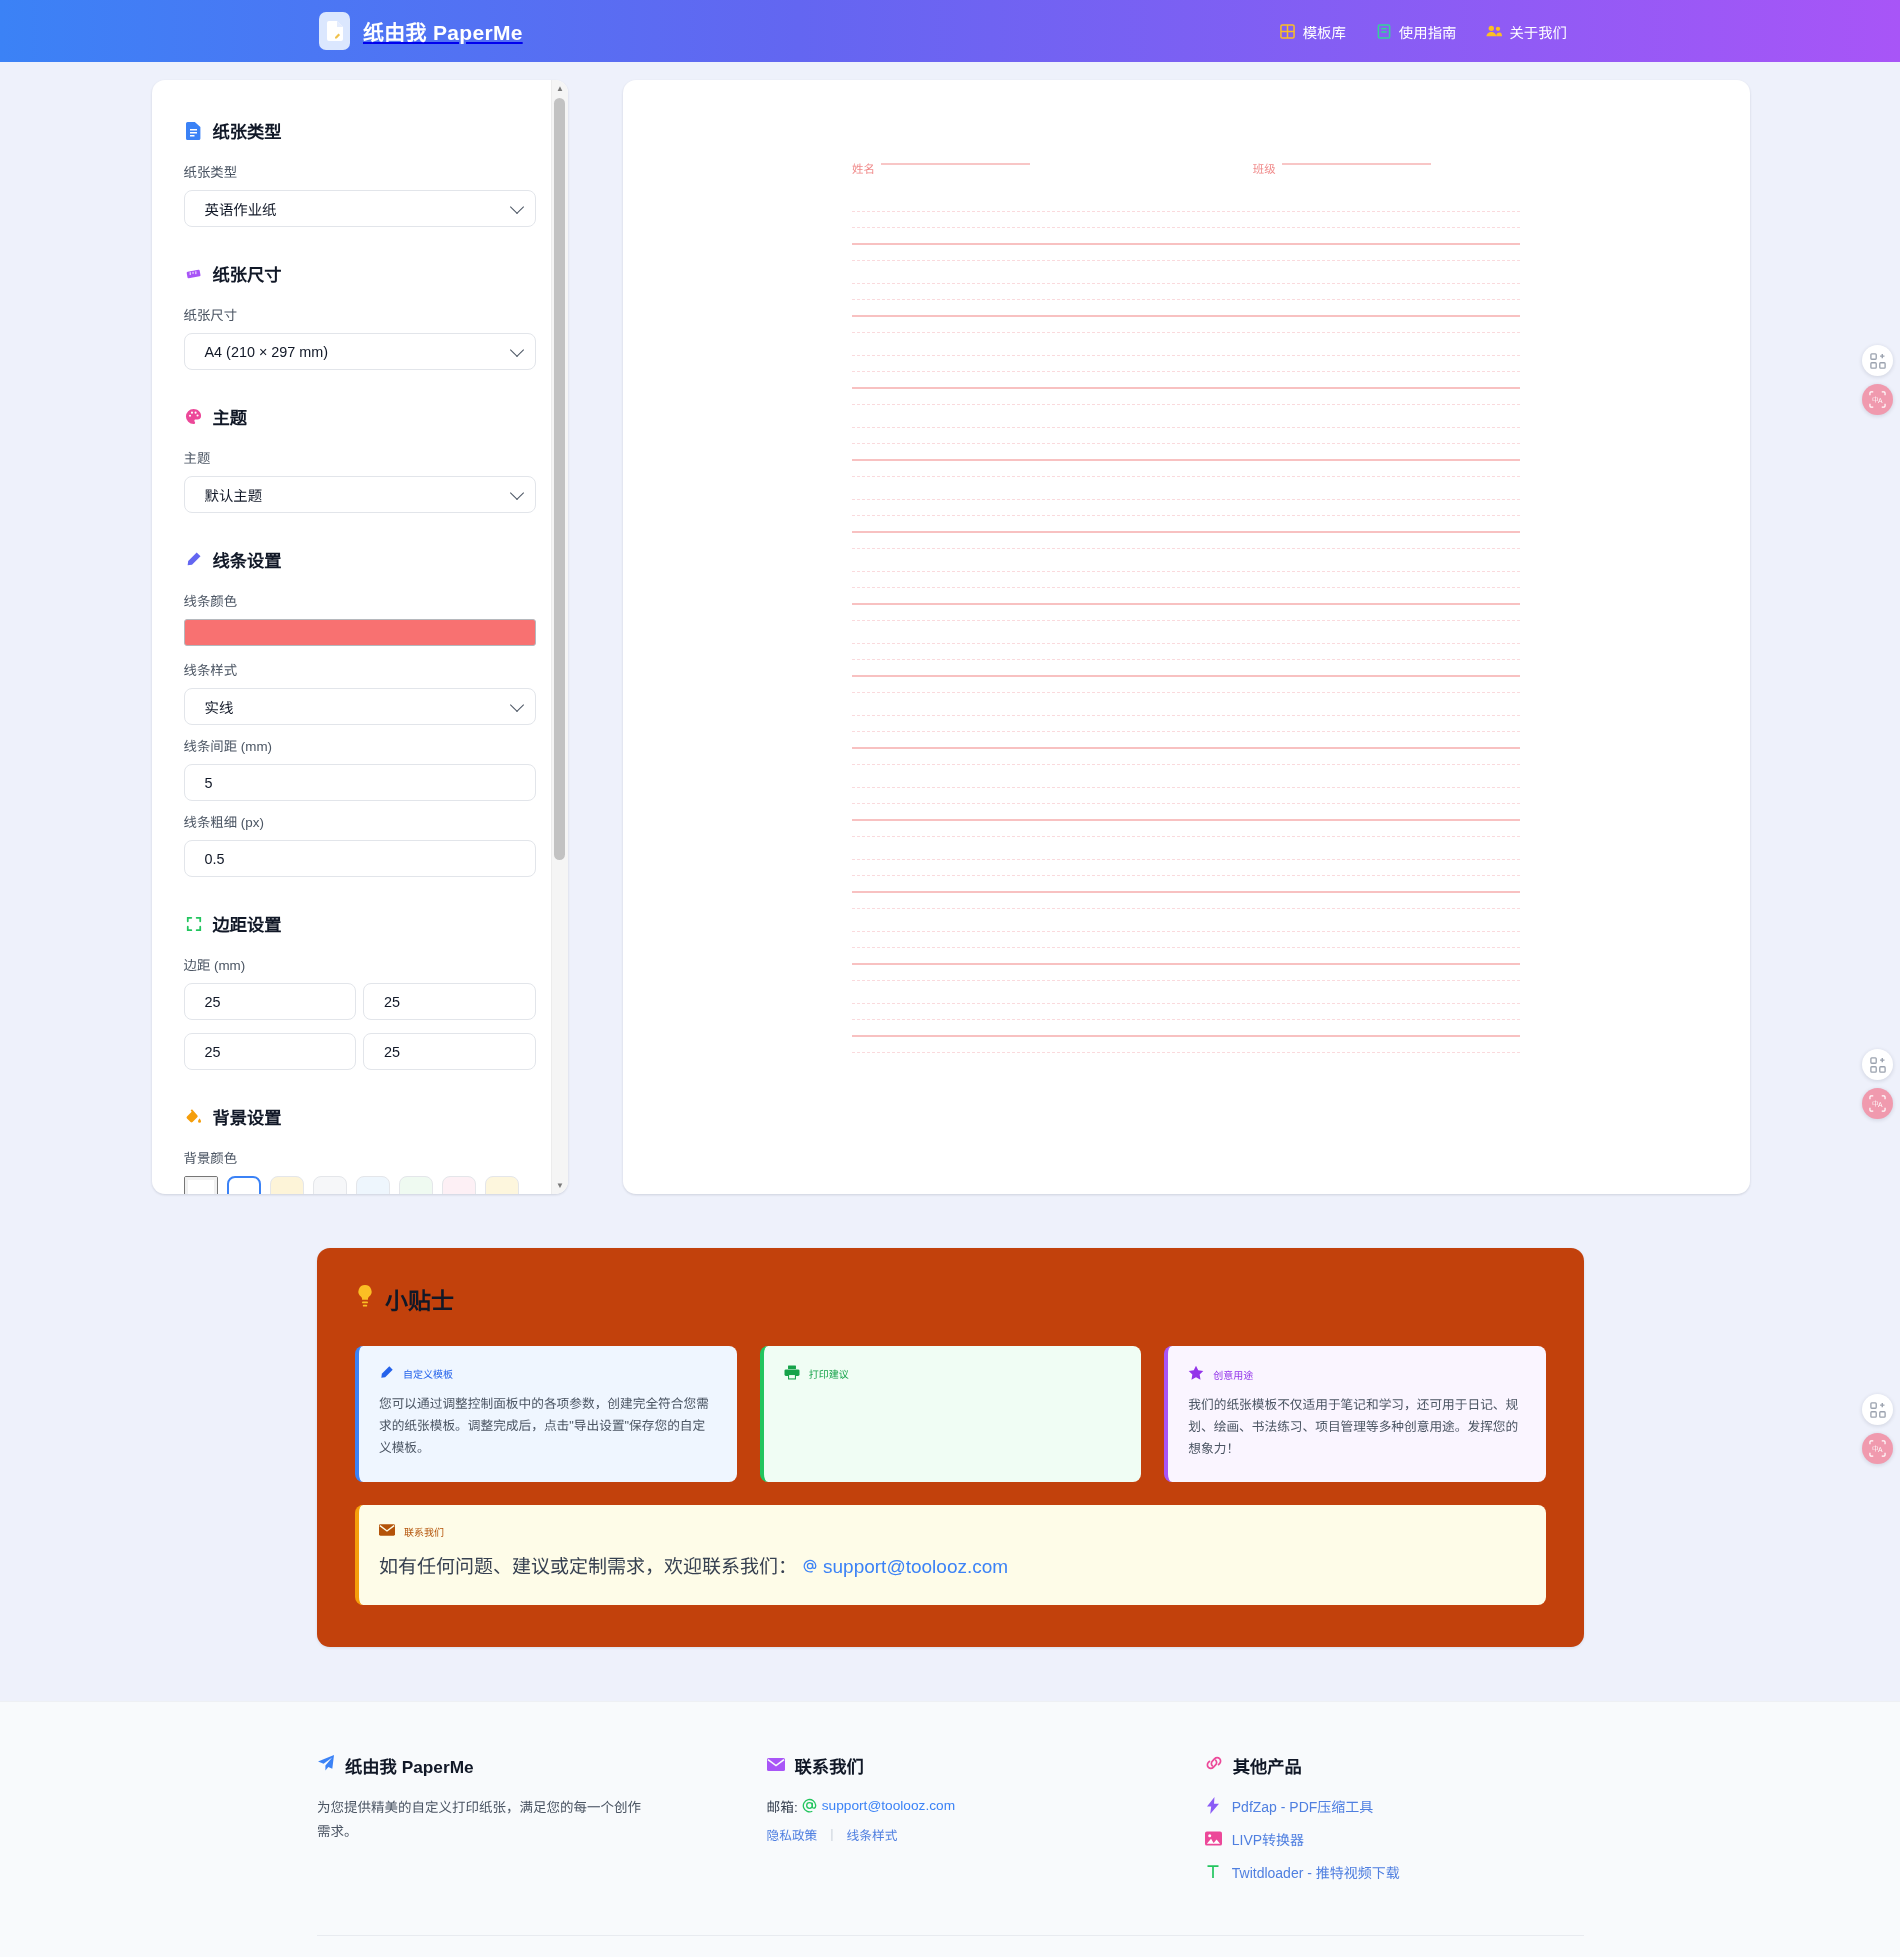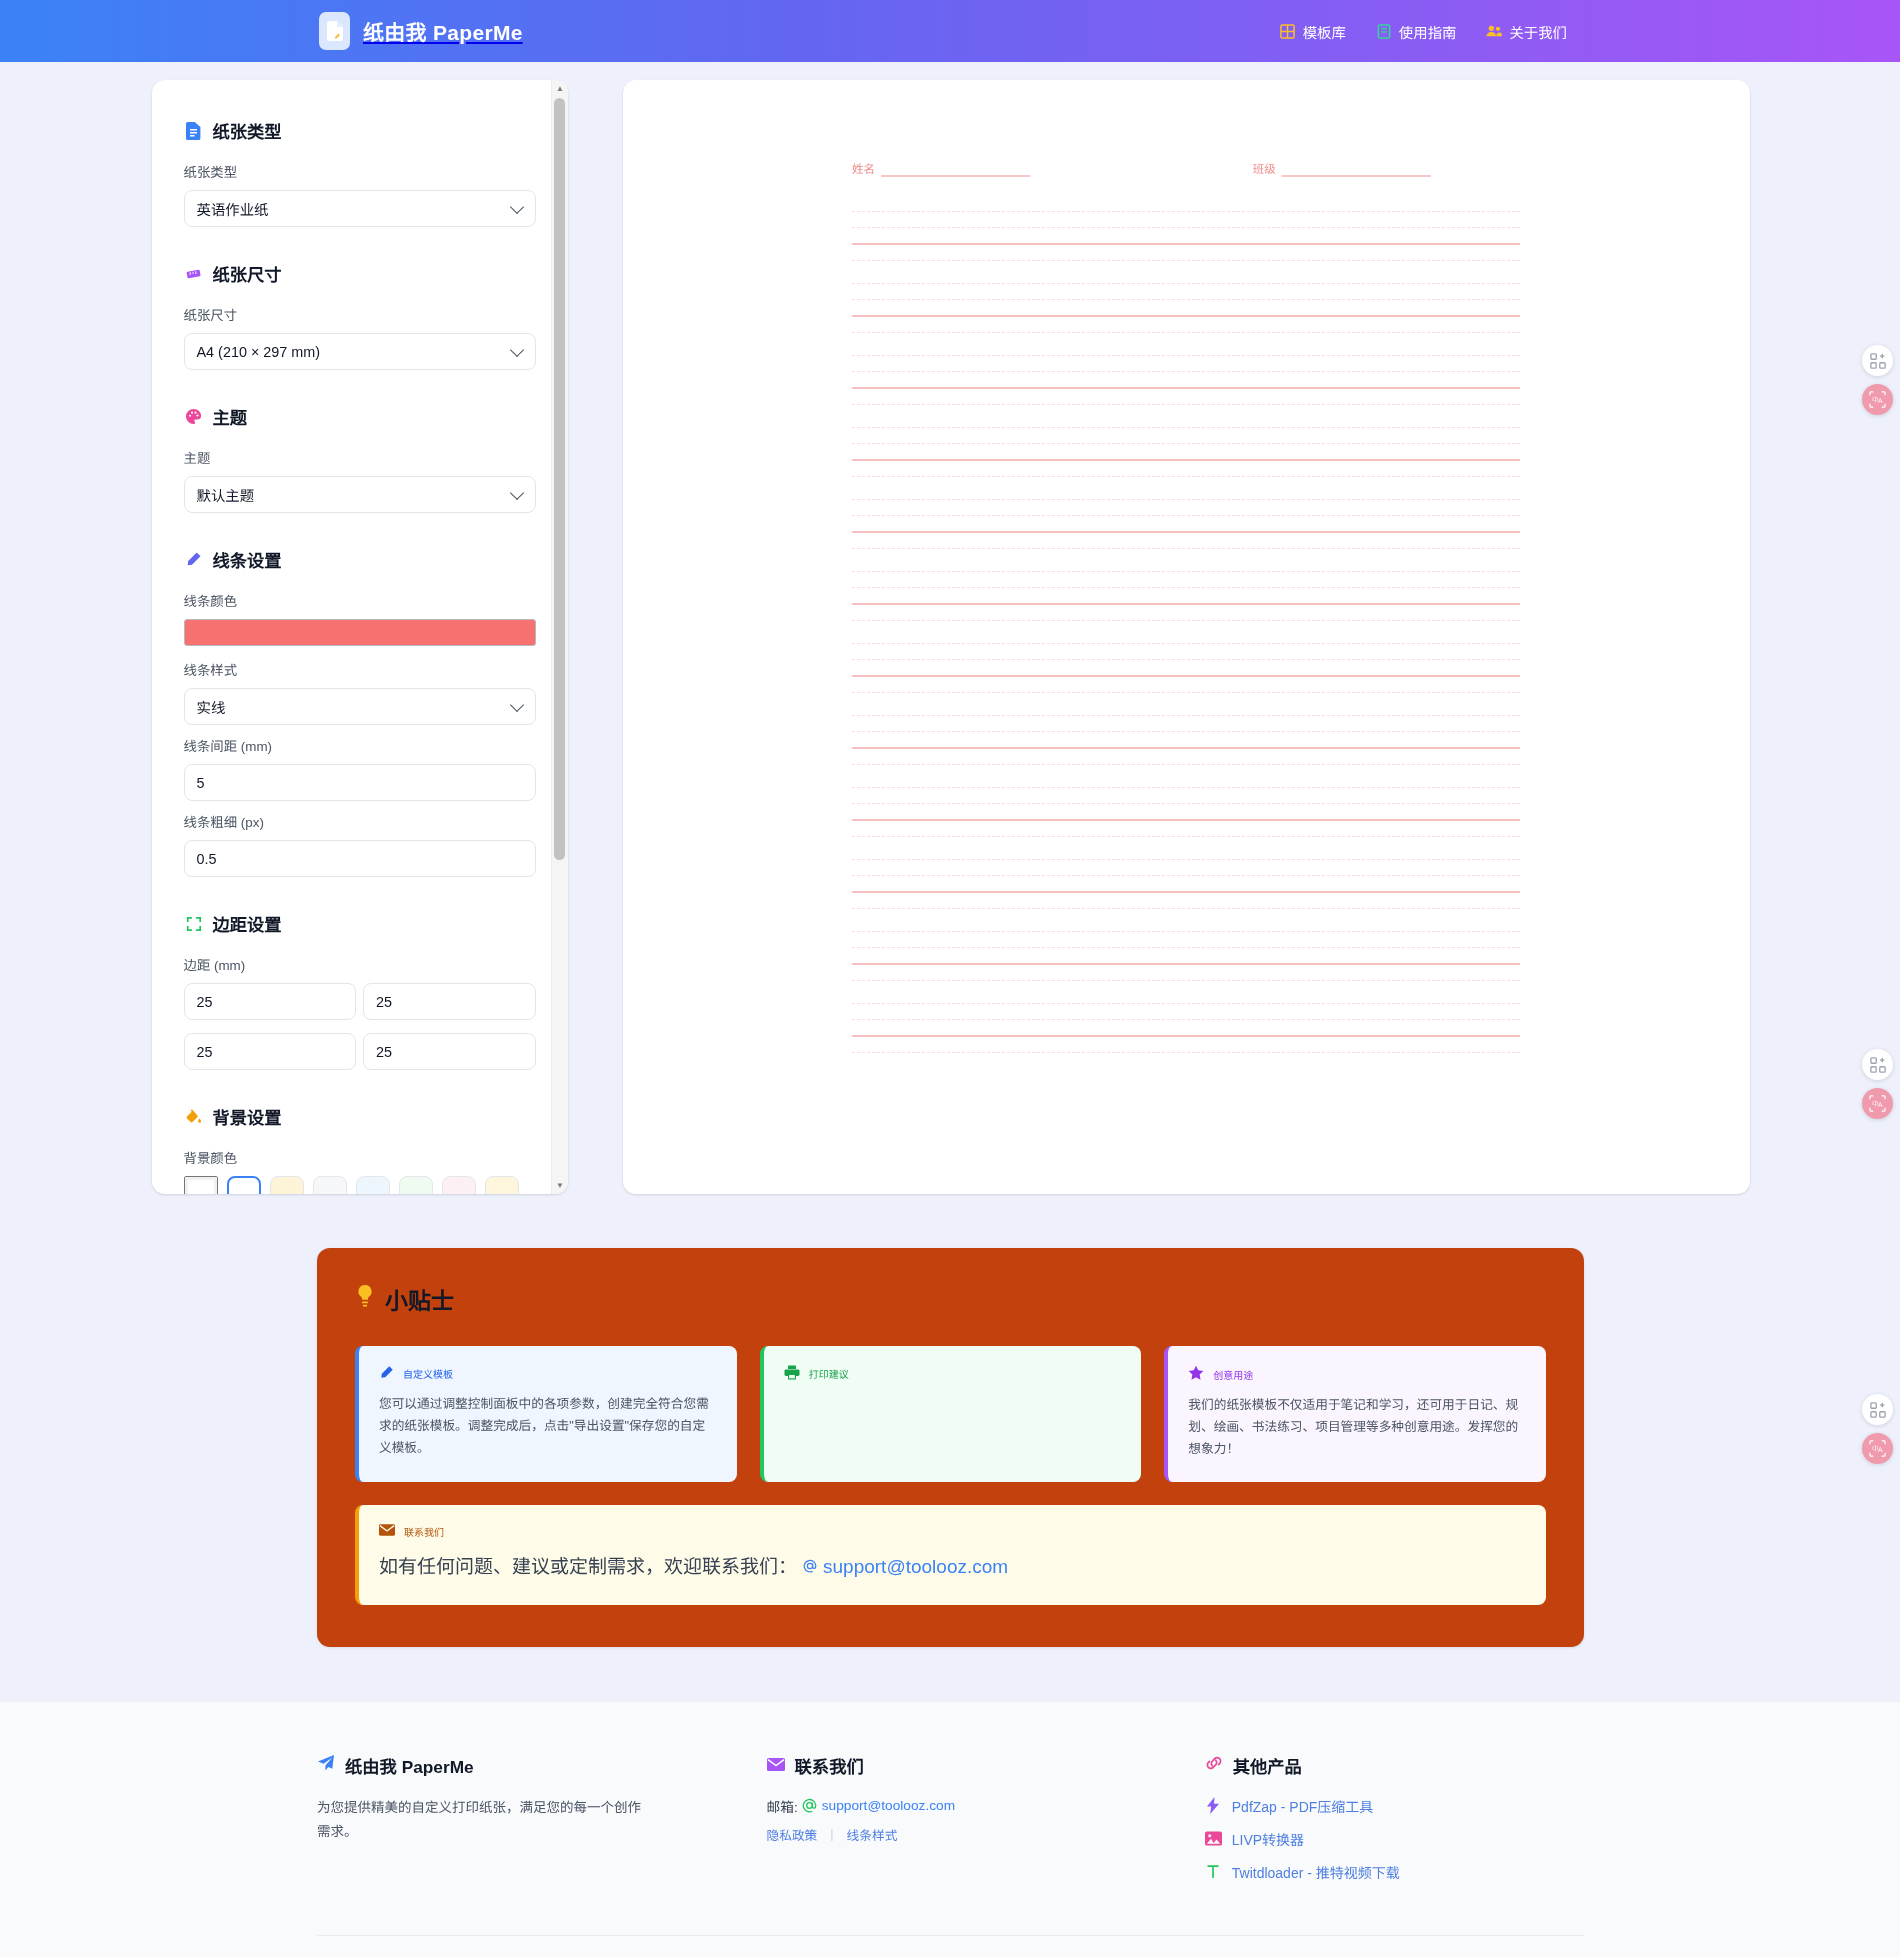--- a/index.html
+++ b/index.html
@@ -104,21 +104,21 @@
     font-size: 13.4px; color: #4b5563; margin-bottom: 9px; display: block;
   }
   .ctl {
     width: 100%;
     height: 37px;
     border: 1px solid #e2e5ea;
     border-radius: 8px;
     background: #fff;
     font-size: 14.4px;
     color: #111827;
-    padding: 0 12px;
+    padding: 0 20px;
     font-family: inherit;
     display: flex; align-items: center;
     position: relative;
   }
   .ctl.select::after {
     content: "";
     position: absolute; right: 13px; top: 50%;
     width: 9px; height: 9px;
     border-right: 1.6px solid #4b5563;
     border-bottom: 1.6px solid #4b5563;
@@ -168,21 +168,21 @@
     max-width: 782px;
     background: #fff;
     position: relative;
     padding: 51px 57px 0 57px;
   }
   .paper-head {
     display: flex;
     gap: 0;
     margin-bottom: 34px;
   }
-  .fieldbox { display: flex; align-items: flex-end; gap: 6px; }
+  .fieldbox { display: flex; gap: 6px; }
   .fieldbox .flab { font-size: 11.4px; color: #f08a8a; white-space: nowrap; line-height: 1.2; }
   .fieldbox .fline { width: 149px; border-bottom: 2px solid #f8c6c6; height: 1px; }
   .fieldbox.cls { margin-left: 223px; }
   .line-group { margin-bottom: 22px; }
   .ln { height: 0; border-top-width: 1.4px; }
   .ln.dot { border-top: 1.6px dashed #fadadd; }
   .ln.sol { border-top: 2px solid #f8c1c1; }
   .ln.s1 { margin-bottom: 15px; }
   .ln.s2 { margin-bottom: 15px; }
   .ln.s3 { margin-bottom: 15px; }

